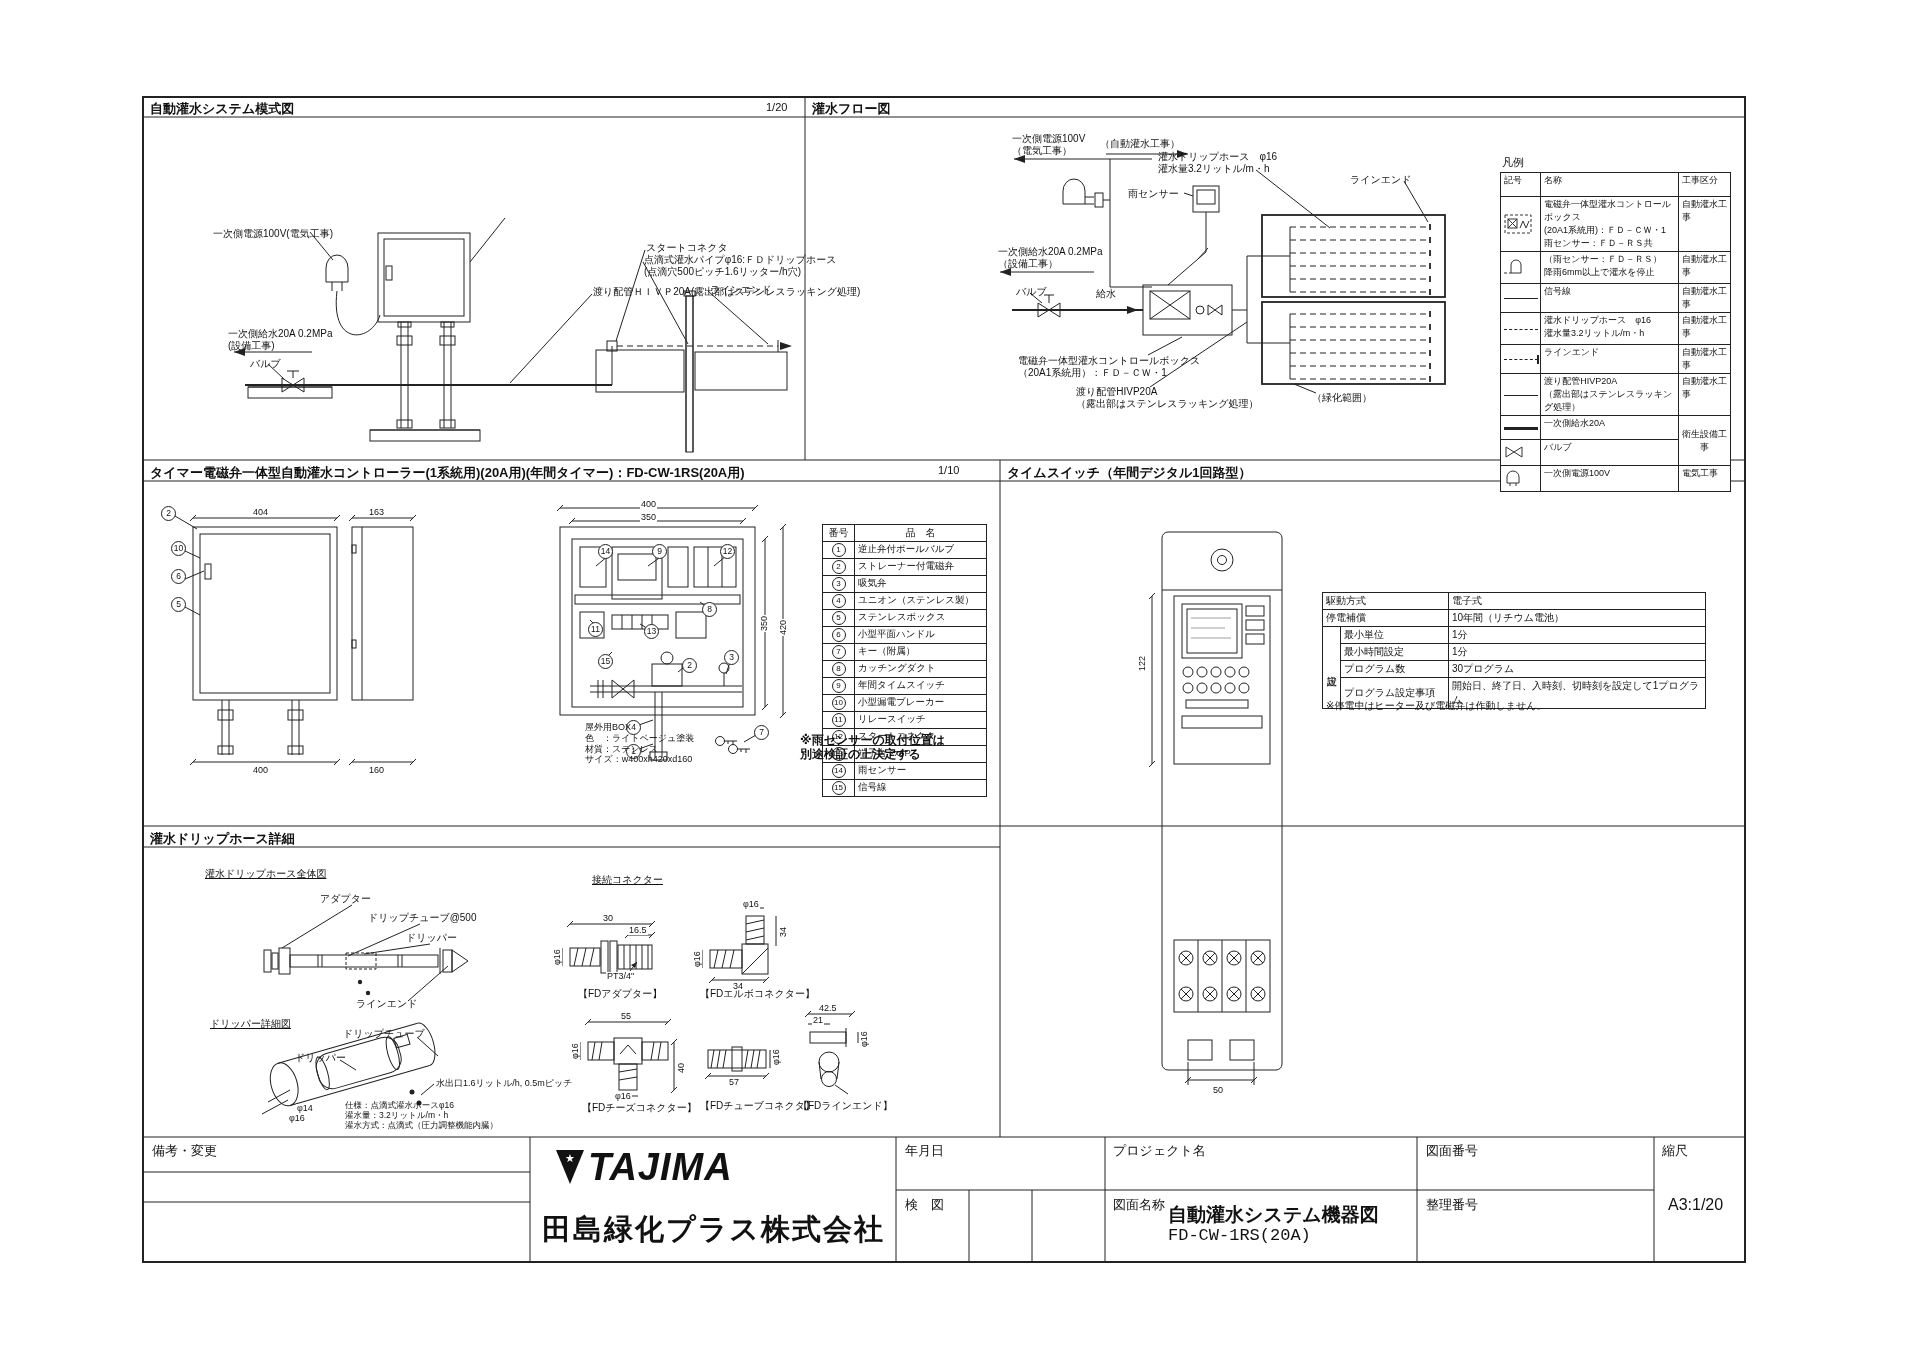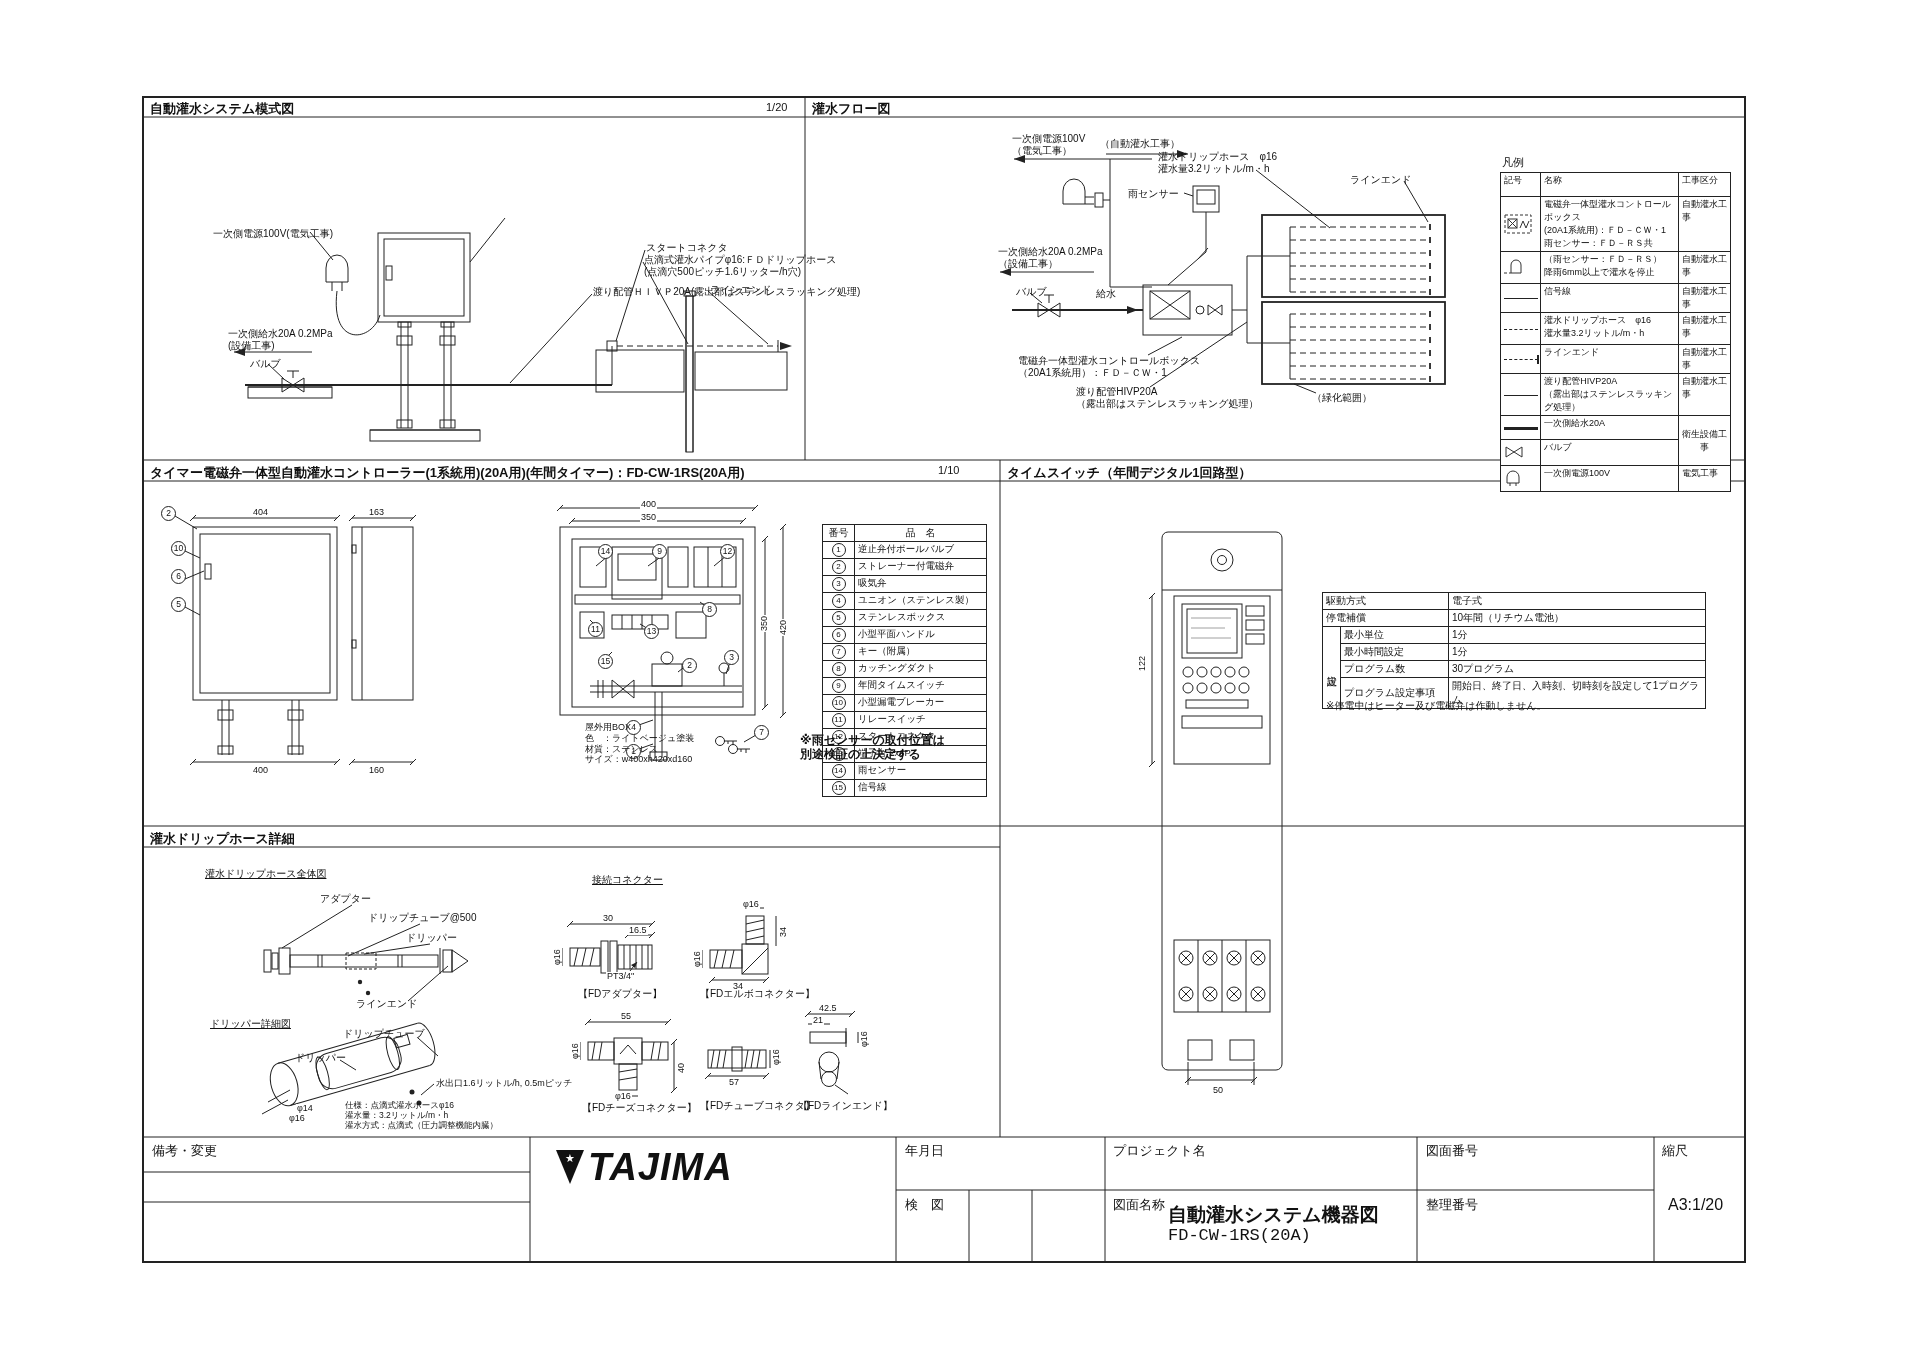--- a/index.html
+++ b/index.html
@@ -841,20 +841,21 @@
 
   <div class="dim" style="left:818px;top:1004px;">42.5</div>
   <div class="dim" style="left:812px;top:1016px;">21</div>
   <div class="dim dimv" style="left:860px;top:1048px;">φ16</div>
   <div class="lbl" style="left:798px;top:1100px;">【FDラインエンド】</div>
 
   <div class="tb-label" style="left:152px;top:1142px;">備考・変更</div>
   <div class="logo-mark" style="left:556px;top:1150px;"></div>
   <div class="logo-star" style="left:565px;top:1152px;">★</div>
   <div class="logo" style="left:588px;top:1146px;">TAJIMA</div>
+  <div class="company" style="left:542px;top:1210px;">田島緑化プラス株式会社</div>
   <div class="tb-label" style="left:905px;top:1142px;">年月日</div>
   <div class="tb-label" style="left:905px;top:1196px;">検　図</div>
   <div class="tb-label" style="left:1113px;top:1142px;">プロジェクト名</div>
   <div class="tb-label" style="left:1113px;top:1196px;">図面名称</div>
   <div class="dwgname" style="left:1168px;top:1202px;">自動灌水システム機器図</div>
   <div class="dwgcode" style="left:1168px;top:1226px;">FD-CW-1RS(20A)</div>
   <div class="tb-label" style="left:1426px;top:1142px;">図面番号</div>
   <div class="tb-label" style="left:1426px;top:1196px;">整理番号</div>
   <div class="tb-label" style="left:1662px;top:1142px;">縮尺</div>
   <div class="scaleval" style="left:1668px;top:1196px;">A3:1/20</div>

